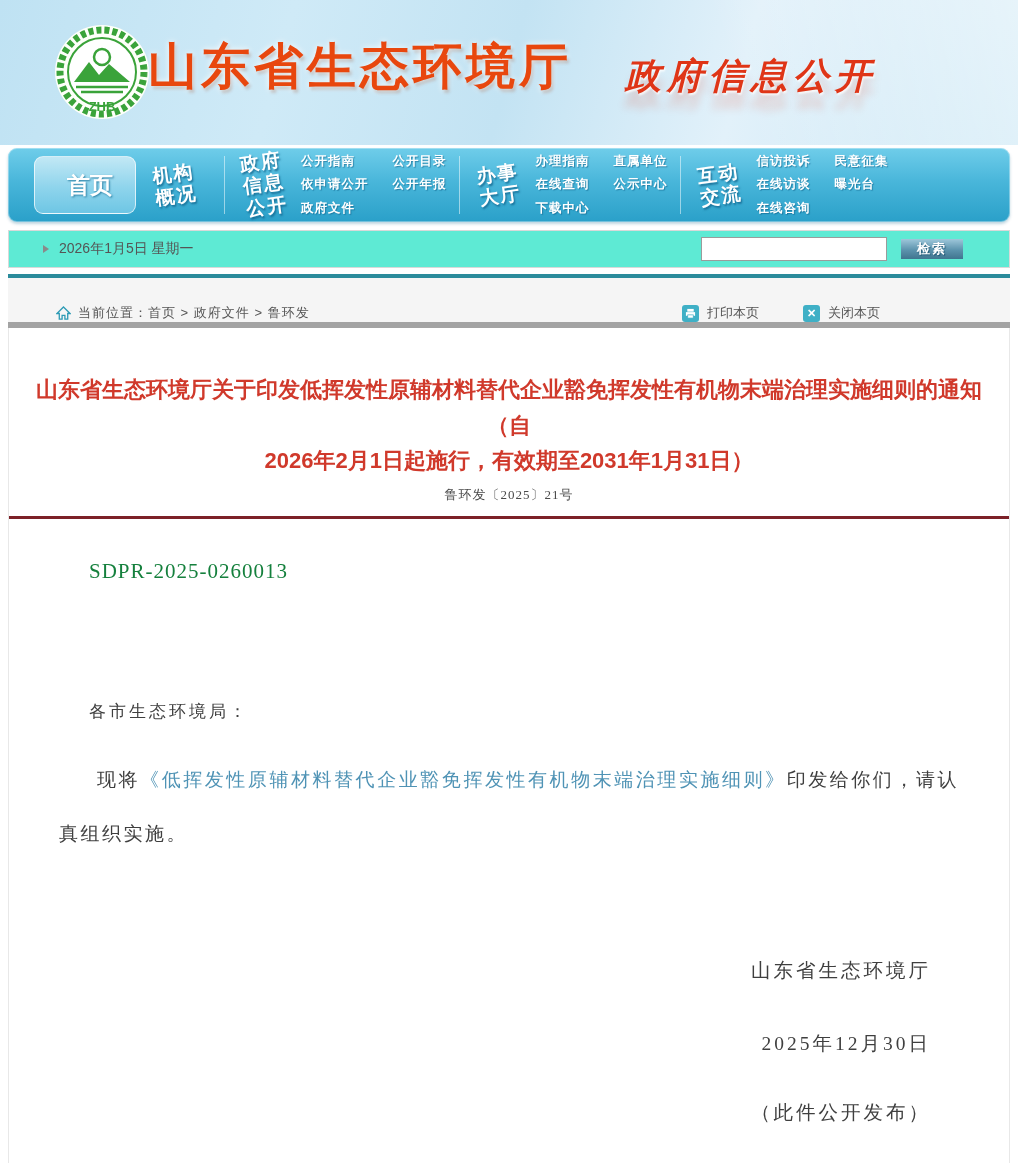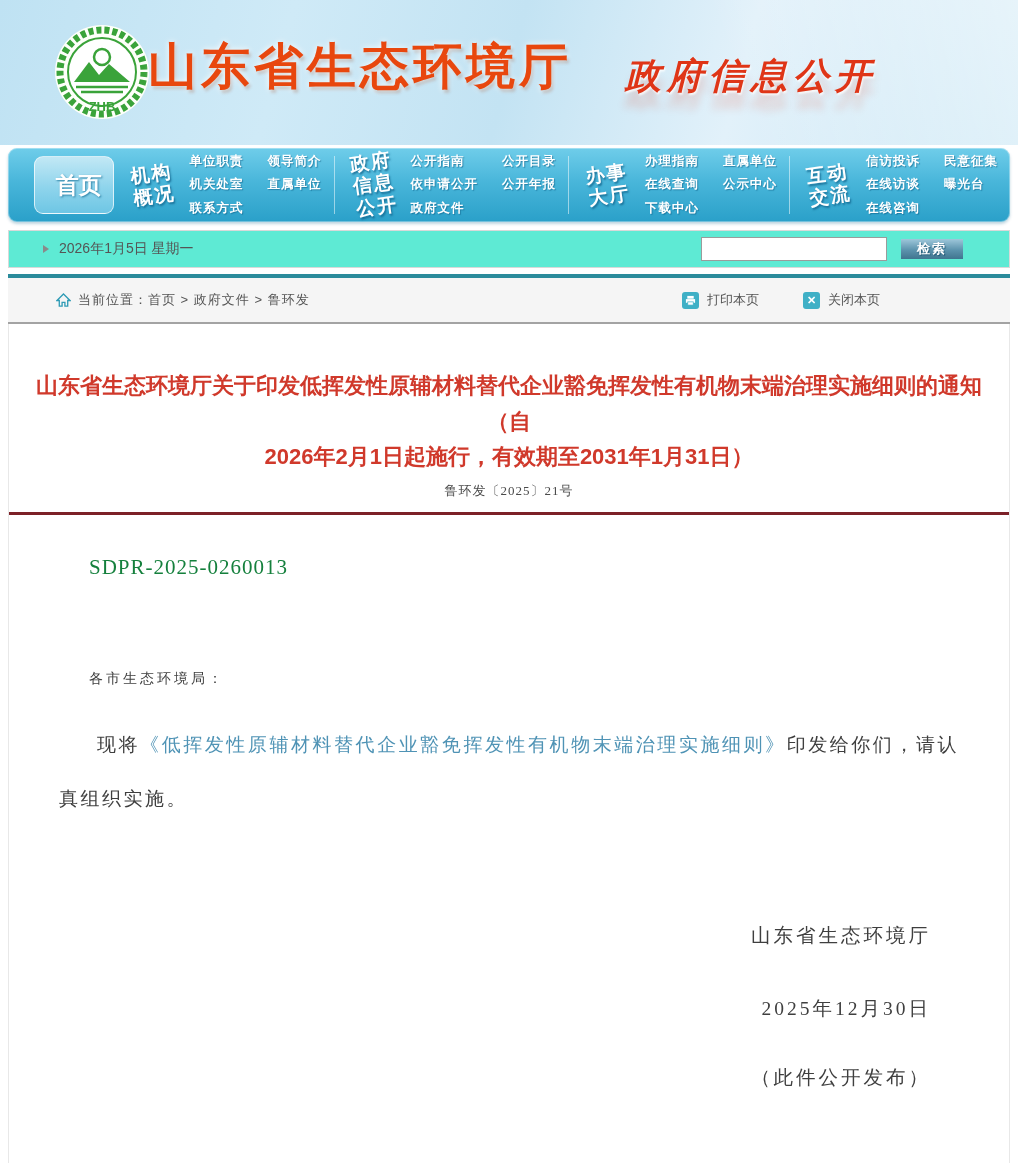--- a/index.html
+++ b/index.html
@@ -46,22 +46,22 @@
     border-bottom:4px solid transparent;margin:0 10px 0 34px;}
   .search-wrap{margin-left:auto;display:flex;align-items:center;}
   .search-input{width:176px;height:22px;border:1px solid #9b9b9b;background:#fff;padding:0 4px;font-size:13px;}
   .search-btn{margin-left:14px;margin-right:46px;width:62px;height:20px;border:none;cursor:pointer;
     background:linear-gradient(180deg,#9ec7da 0%,#5c93ad 55%,#40758f 100%);
     color:#fff;font-size:13px;font-weight:bold;letter-spacing:2px;text-shadow:1px 1px 1px rgba(0,60,90,.6);}
 
   .tealbar{margin:6px 8px 0 8px;height:4px;background:#2b8b9b;}
 
   
-  .crumbbar{margin:0 8px;height:44px;background:#f5f5f5;border-bottom:2px solid #a3a3a3;
-    display:flex;align-items:center;font-size:13px;color:#555;}
+  .crumbbar{margin:0 8px;height:44px;background:#f5f5f5;border-bottom:6px solid #a3a3a3;
+    display:flex;align-items:flex-end;font-size:13px;color:#555;}
   .crumb-left{display:flex;align-items:center;margin-left:48px;}
   .crumb-home-icon{width:15px;height:15px;margin-right:7px;}
   .crumb-label{letter-spacing:1px;}
   .crumb-path{letter-spacing:1px;cursor:pointer;}
   .crumb-actions{margin-left:auto;display:flex;align-items:center;}
   .crumb-btn{display:flex;align-items:center;font-size:13px;color:#555;cursor:pointer;text-decoration:none;}
   .crumb-btn + .crumb-btn{margin-left:44px;}
   .crumb-btn:last-child{margin-right:130px;}
   .icon-sq{width:17px;height:17px;border-radius:3px;background:#3fb0c6;color:#fff;display:flex;
     align-items:center;justify-content:center;font-size:11px;font-weight:bold;margin-right:8px;}
@@ -69,21 +69,21 @@
   
   .content{margin:0 8px;background:#fff;border-left:1px solid #e8e8e8;border-right:1px solid #e8e8e8;
     min-height:845px;padding-top:44px;box-sizing:border-box;}
   .doc-title{margin:0 auto;width:96%;text-align:center;color:#d0392b;font-weight:bold;
     font-size:22px;line-height:1.62;font-family:"Liberation Sans",sans-serif;}
   .doc-symbol{text-align:center;font-size:13px;color:#4a4a4a;margin-top:7px;letter-spacing:1px;
     font-family:"Liberation Serif",serif;}
   .maroon-rule{height:3px;background:#7c2128;border:none;margin:12px 0 0 0;}
   .doc-serif{font-family:"Liberation Serif",serif;color:#3f3f3f;}
   .reg-number{margin:40px 0 12px 80px;font-size:21px;letter-spacing:1px;color:#15803d;}
-  .salutation{margin:90px 0 0 80px;font-size:14px;letter-spacing:3px;}
+  .salutation{margin:116px 0 0 80px;font-size:17px;letter-spacing:3px;}
   .body-para{margin:30px 50px 0 50px;font-size:19px;letter-spacing:2.5px;line-height:2.85;
     text-indent:2em;text-align:justify;}
   .body-link{color:#4f93b5;text-decoration:none;cursor:pointer;}
   .sig-block{text-align:right;padding-right:78px;font-size:19.5px;letter-spacing:3px;}
   .sig-name{margin-top:96px;}
   .sig-date{margin-top:46px;}
   .sig-note{margin-top:42px;}
 </style>
 </head>
 <body>
@@ -104,31 +104,20 @@
     </div>
     <div class="site-title">山东省生态环境厅</div>
     <div class="banner-sub">政府信息公开</div>
   </header>
 
   <nav class="mainnav">
     <a class="nav-home">首页</a>
 
     <div class="nav-sec">
       <div class="nav-label">机构概况</div>
-      <div class="nav-cols">
-        <div class="nav-col">
-          <a class="nav-link">单位职责</a>
-          <a class="nav-link">机关处室</a>
-          <a class="nav-link">联系方式</a>
-        </div>
-        <div class="nav-col">
-          <a class="nav-link">领导简介</a>
-          <a class="nav-link">直属单位</a>
-        </div>
-      </div>
     </div>
 
     <div class="nav-sec divided">
       <div class="nav-label">政府信息公开</div>
       <div class="nav-cols">
         <div class="nav-col">
           <a class="nav-link">公开指南</a>
           <a class="nav-link">依申请公开</a>
           <a class="nav-link">政府文件</a>
         </div>

